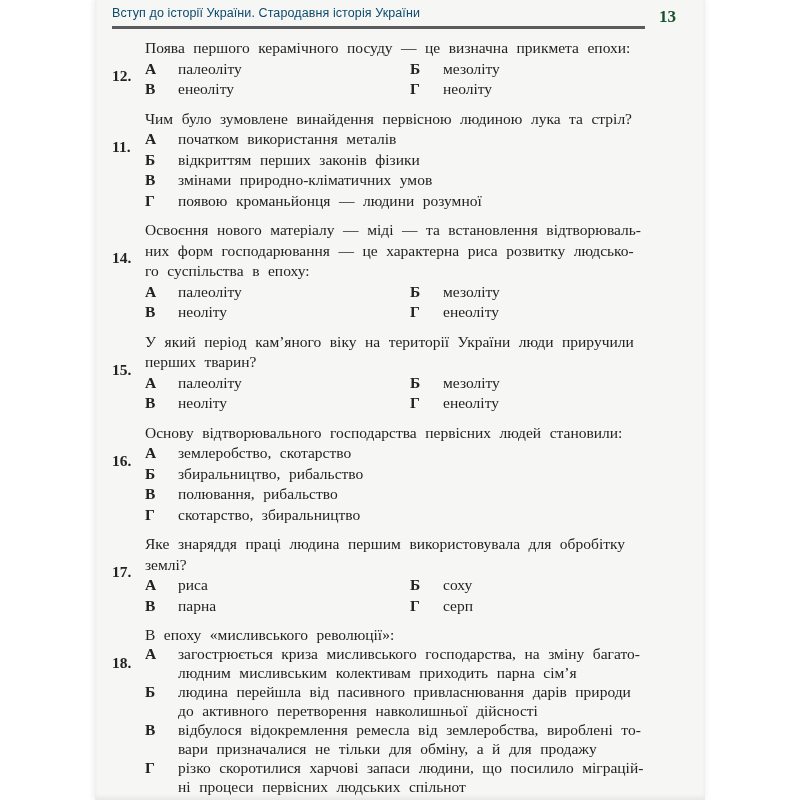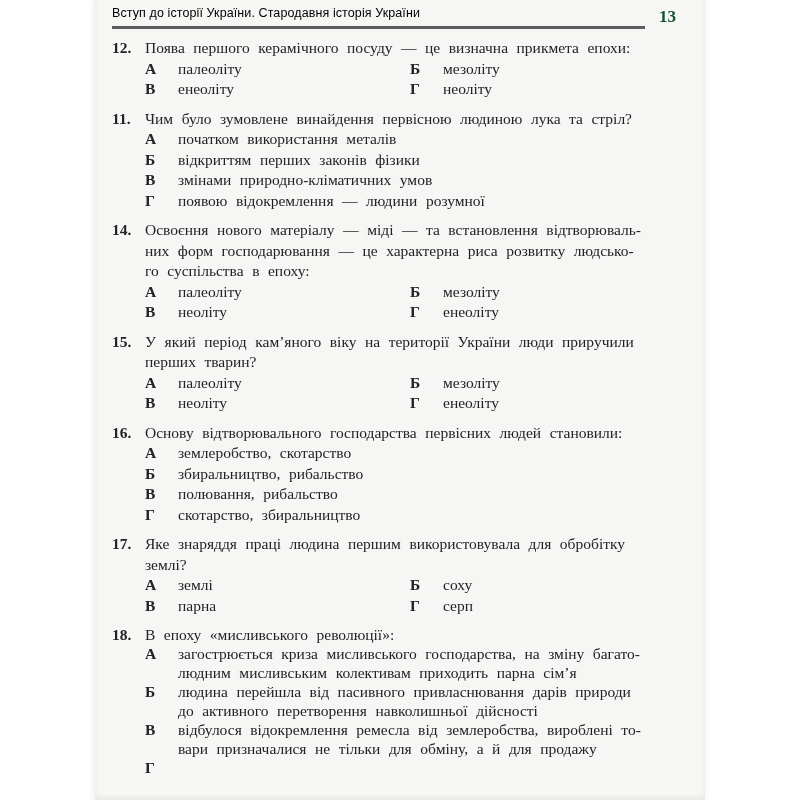--- a/index.html
+++ b/index.html
@@ -16,36 +16,36 @@
     box-shadow:-3px 0 4px rgba(0,0,0,0.05), 3px 0 4px rgba(0,0,0,0.03), inset 0 -3px 4px rgba(0,0,0,0.06);
     box-sizing:border-box;
     padding:6px 15px 0 17px;
   }
   .page-header{
     display:flex;align-items:flex-end;
   }
   .header-title{
     flex:1;
     font-family:"Liberation Sans","DejaVu Sans",sans-serif;
-    font-size:12.5px;line-height:15px;color:#000000;
+    font-size:12.5px;line-height:15px;color:#0c4a6e;
     padding-bottom:5px;margin-right:14px;
     border-bottom:3px solid #5c5c5e;
     letter-spacing:0.1px;
   }
   .page-number{
     font-weight:bold;font-size:17px;color:#14532d;
     padding:0 14px 2px 0;
   }
   .question{
     display:grid;grid-template-columns:33px 1fr;
     margin-top:9px;
     font-size:15.5px;line-height:20.5px;
   }
   .question:last-child{line-height:19px;}
-  .q-num{font-weight:bold;}
+  .q-num{font-weight:bold;margin-top:28px;}
   .q-body{min-width:0;}
   .q-text{white-space:pre-line;word-spacing:0.3em;}
   .q-options.two-col{display:grid;grid-template-columns:265px 1fr;}
   .q-options.one-col{display:block;}
   .opt{display:flex;}
   .opt-letter{flex:none;width:33px;font-weight:bold;}
   .opt-text{white-space:pre-line;word-spacing:0.3em;min-width:0;}
 </style>
 </head>
 <body>
@@ -99,21 +99,21 @@
     <span class="opt-text">відкриттям перших законів фізики</span>
   </div>
 
   <div class="opt">
     <span class="opt-letter">В</span>
     <span class="opt-text">змінами природно-кліматичних умов</span>
   </div>
 
   <div class="opt">
     <span class="opt-letter">Г</span>
-    <span class="opt-text">появою відокремлення — людини розумної</span>
+    <span class="opt-text">появою кроманьйонця — людини розумної</span>
   </div>
 </div>
     </div>
   </div>
 
   <div class="question">
     <div class="q-num">14.</div>
     <div class="q-body">
       <div class="q-text">Освоєння нового матеріалу — міді — та встановлення відтворюваль-
 них форм господарювання — це характерна риса розвитку людсько-
@@ -200,21 +200,21 @@
   </div>
 
   <div class="question">
     <div class="q-num">17.</div>
     <div class="q-body">
       <div class="q-text">Яке знаряддя праці людина першим використовувала для обробітку
 землі?</div>
       <div class="q-options two-col">
   <div class="opt">
     <span class="opt-letter">А</span>
-    <span class="opt-text">землі</span>
+    <span class="opt-text">риса</span>
   </div>
 
   <div class="opt">
     <span class="opt-letter">Б</span>
     <span class="opt-text">соху</span>
   </div>
 
   <div class="opt">
     <span class="opt-letter">В</span>
     <span class="opt-text">парна</span>
@@ -246,18 +246,20 @@
   </div>
 
   <div class="opt">
     <span class="opt-letter">В</span>
     <span class="opt-text">відбулося відокремлення ремесла від землеробства, вироблені то-
 вари призначалися не тільки для обміну, а й для продажу</span>
   </div>
 
   <div class="opt">
     <span class="opt-letter">Г</span>
+    <span class="opt-text">різко скоротилися харчові запаси людини, що посилило міграцій-
+ні процеси первісних людських спільнот</span>
   </div>
 </div>
     </div>
   </div>
 </div>
 </div>
 
 </body></html>

